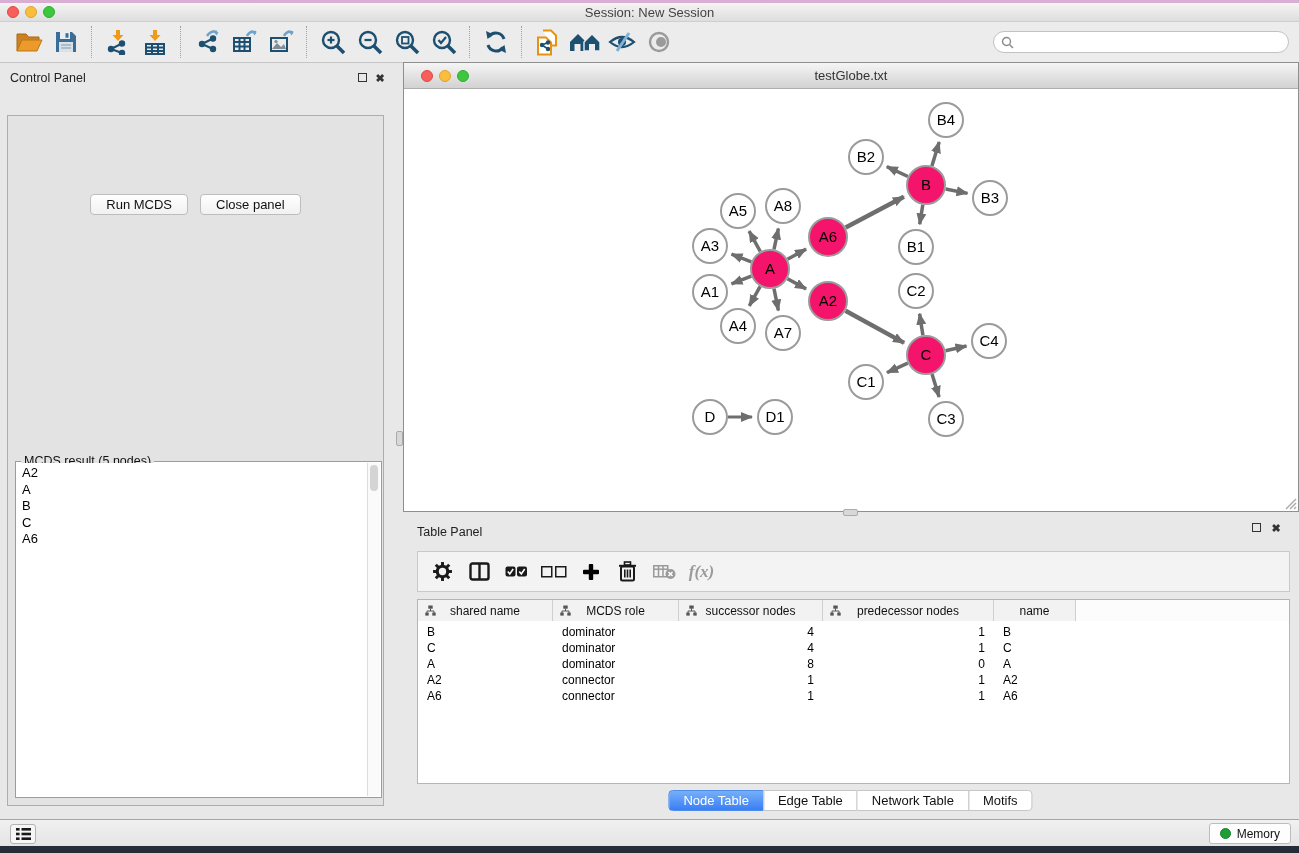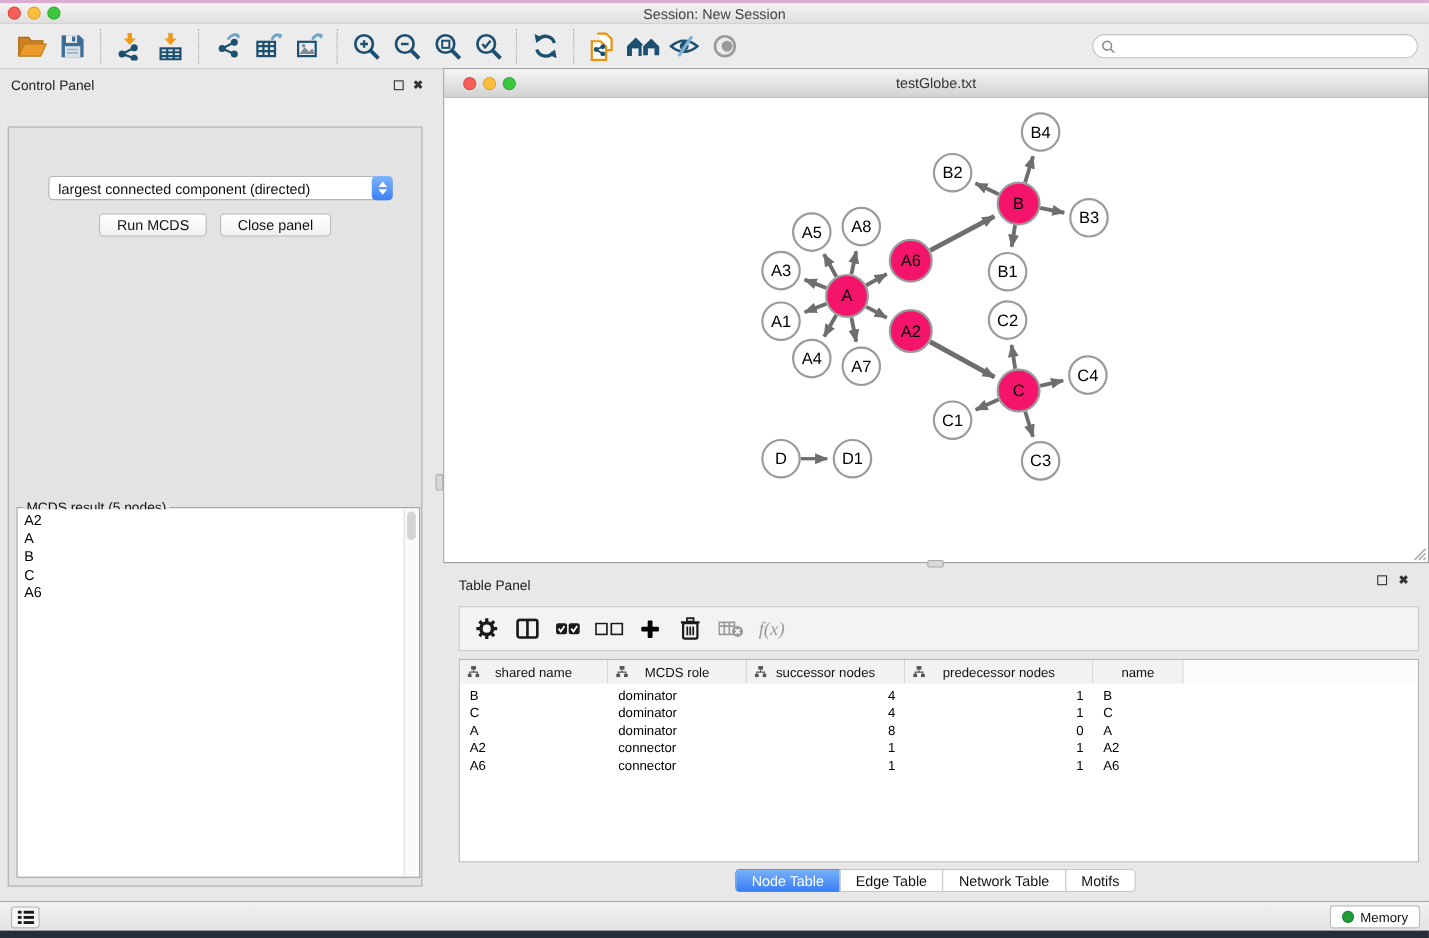--- a/index.html
+++ b/index.html
@@ -53,21 +53,21 @@
   #nw-title { left:0; right:0; top:0; text-align:center; line-height:26px; font-size:13px; color:#333; }
   #nw-canvas { position:relative; width:894px; height:422px; background:#fff; }
   #resize-grip { position:absolute; right:1px; bottom:1px; }
   #v-grip { left:396px; top:431px; width:7px; height:15px; background:#d8d8d8; border:1px solid #ababab; border-radius:2px; }
   #h-grip { left:843px; top:509px; width:15px; height:7px; background:#d8d8d8; border:1px solid #ababab; border-radius:2px; z-index:5; }
 
   
   #table-panel { left:403px; top:514px; width:896px; height:305px; }
   #tp-title { left:14px; top:11px; font-size:12.5px; color:#222; }
   #tp-toolbar { left:14px; right:9px; top:37px; height:41px; background:#f3f3f3; border:1px solid #c9c9c9; display:flex; align-items:center; padding:0 6px; }
-  .tp-btn { width:37px; height:37px; display:flex; align-items:center; justify-content:center; flex:none; }
+  .tp-btn { width:37px; height:37px; display:flex; align-items:center; justify-content:center; flex:none;font-weight:bold; }
   .fx { font-family:"Liberation Serif",serif; font-style:italic; font-size:17px; color:#9a9a9a; }
   #nt-table { left:14px; right:9px; top:85px; bottom:35px; background:#fff; border:1px solid #b5b5b5; overflow:hidden; }
   #nt-header { display:flex; height:21px; border-bottom:1px solid #c4c4c4; }
   .nt-th { height:21px; background:#f2f2f2; border-right:1px solid #cfcfcf; display:flex; align-items:center; justify-content:center; font-size:12px; color:#111; position:relative; flex:none; }
   .nt-th .sic { position:absolute; left:7px; top:5px; }
   .nt-fill { flex:1; background:#fcfcfc; border-right:none; }
   #nt-body { padding-top:3px; }
   .nt-tr { display:flex; height:16px; align-items:center; }
   .nt-td { font-size:12px; color:#000; padding:0 9px; white-space:nowrap; flex:none; }
   #tp-tabs { position:absolute; bottom:8px; left:50%; transform:translateX(-50%); display:flex; }
@@ -259,27 +259,20 @@
       </svg>
     <input id="search-input" value="" style="">
   </div>
 </div>
 
 <div class="abs" id="control-panel">
   <div class="abs" id="cp-title">Control Panel</div>
   <span class="winbtn" style="right:28px;"><span class="sqico"></span></span>
   <span class="winbtn" style="right:10px; font-weight:bold;">✖</span>
   <div class="abs" id="cp-box">
-    <div class="abs" id="opt-select">
-      <span class="val">largest connected component (directed)</span>
-      <span id="opt-stepper">
-          <span class="tri-up"></span>
-          <span class="tri-down"></span>
-        </span>
-    </div>
     <div class="abs" id="cp-buttons">
       <button class="mac-btn">Run MCDS</button>
       <button class="mac-btn">Close panel</button>
     </div>
     <div class="abs" id="result-group">
       <span id="result-legend">MCDS result (5 nodes)</span>
       <div id="mcds-list">
           <div class="mcds-item">A2</div>
           <div class="mcds-item">A</div>
           <div class="mcds-item">B</div>

